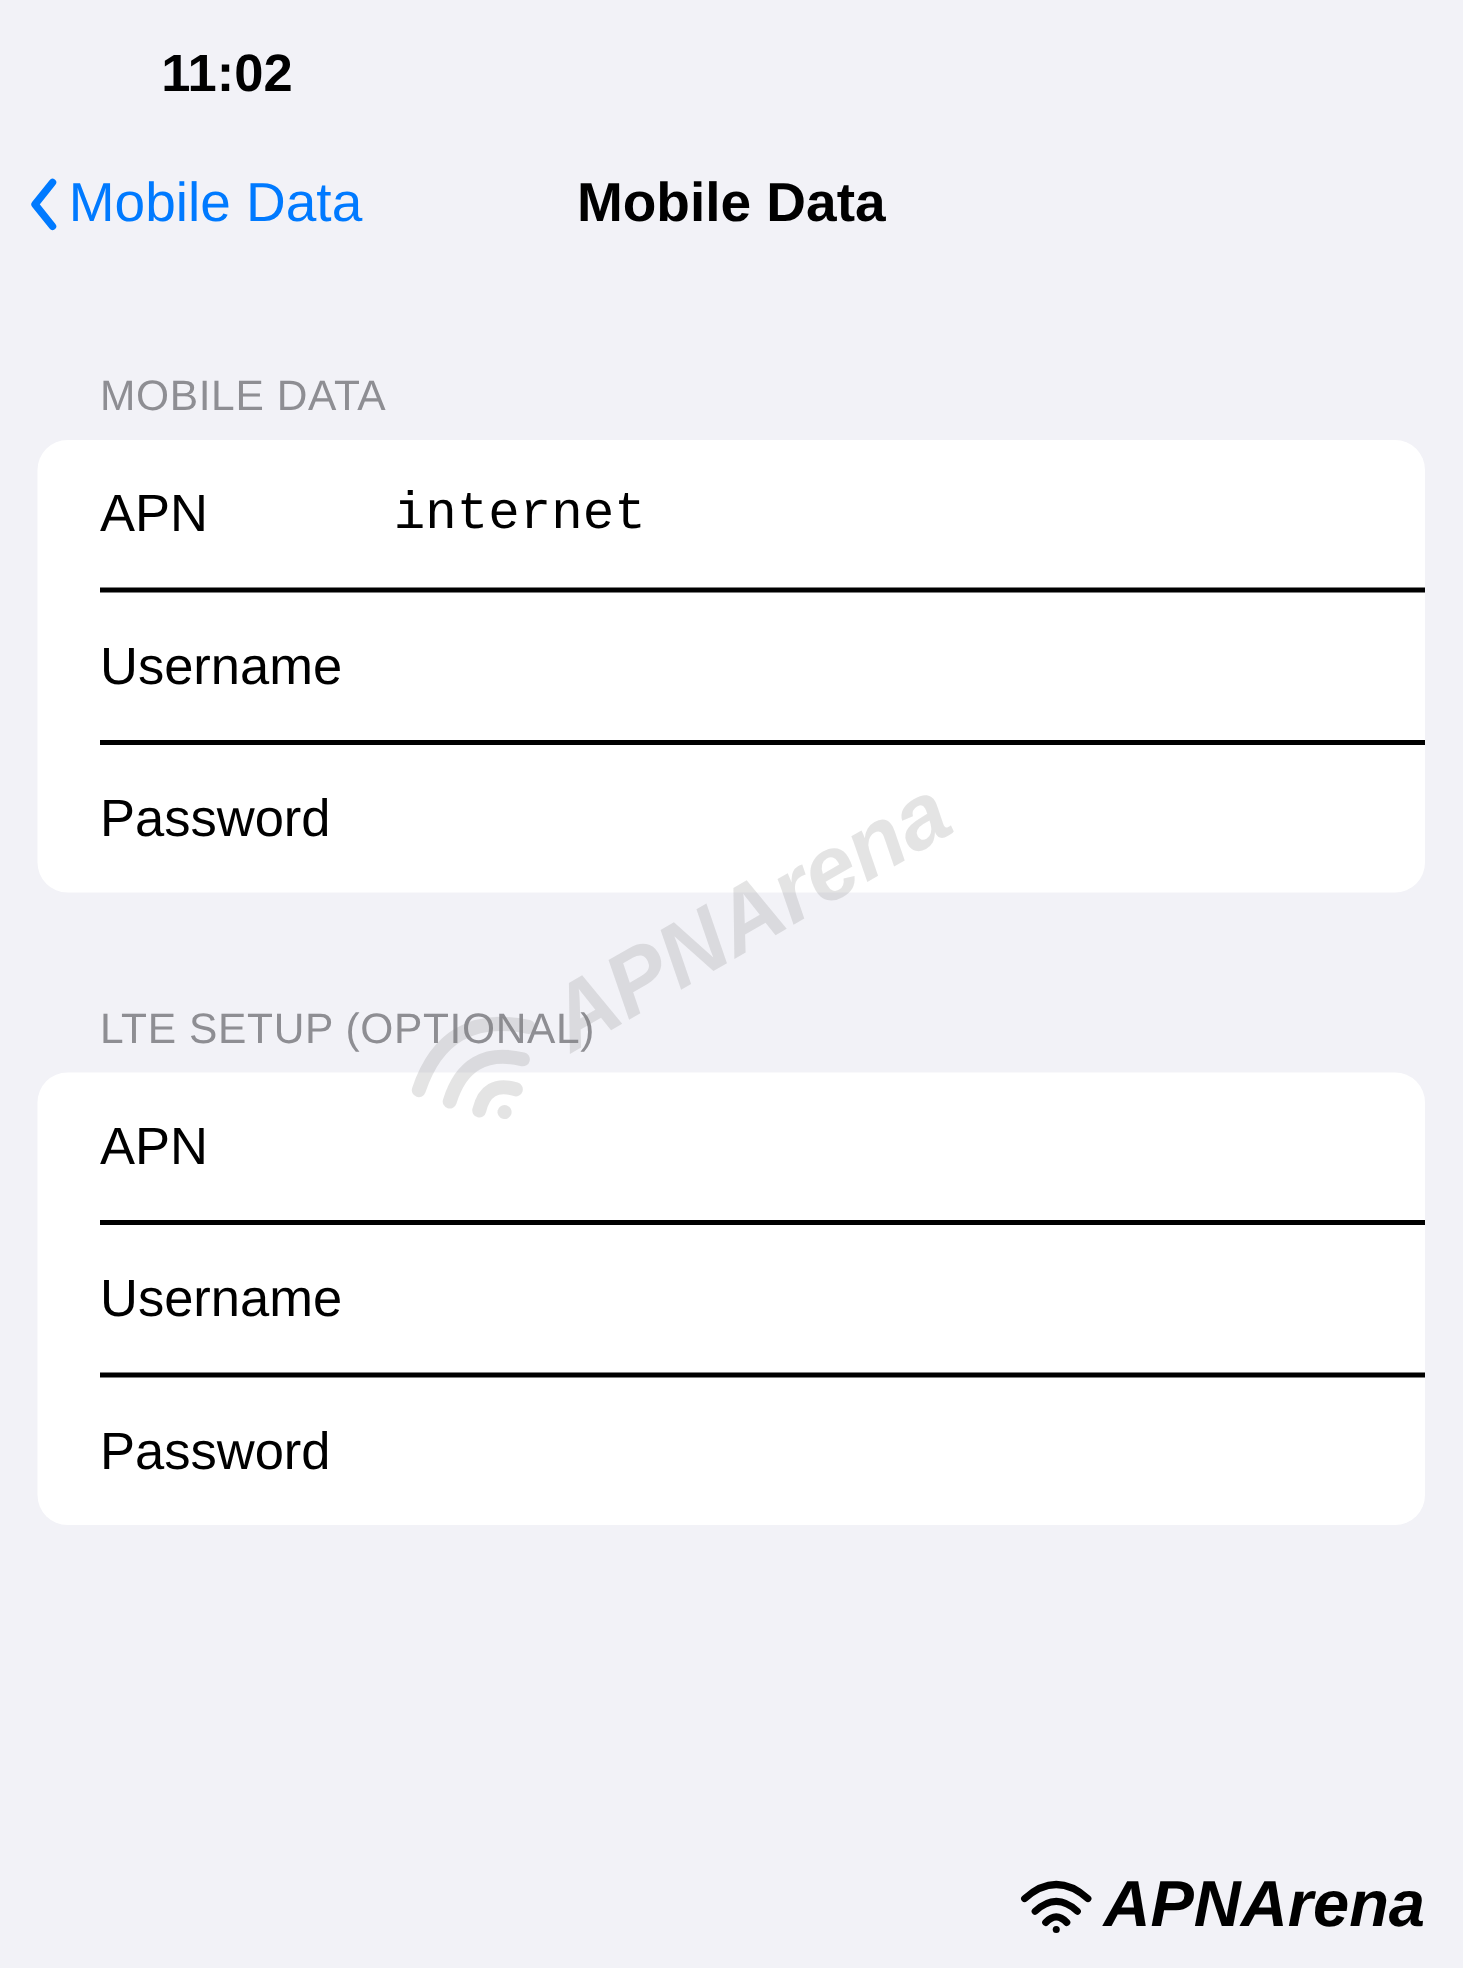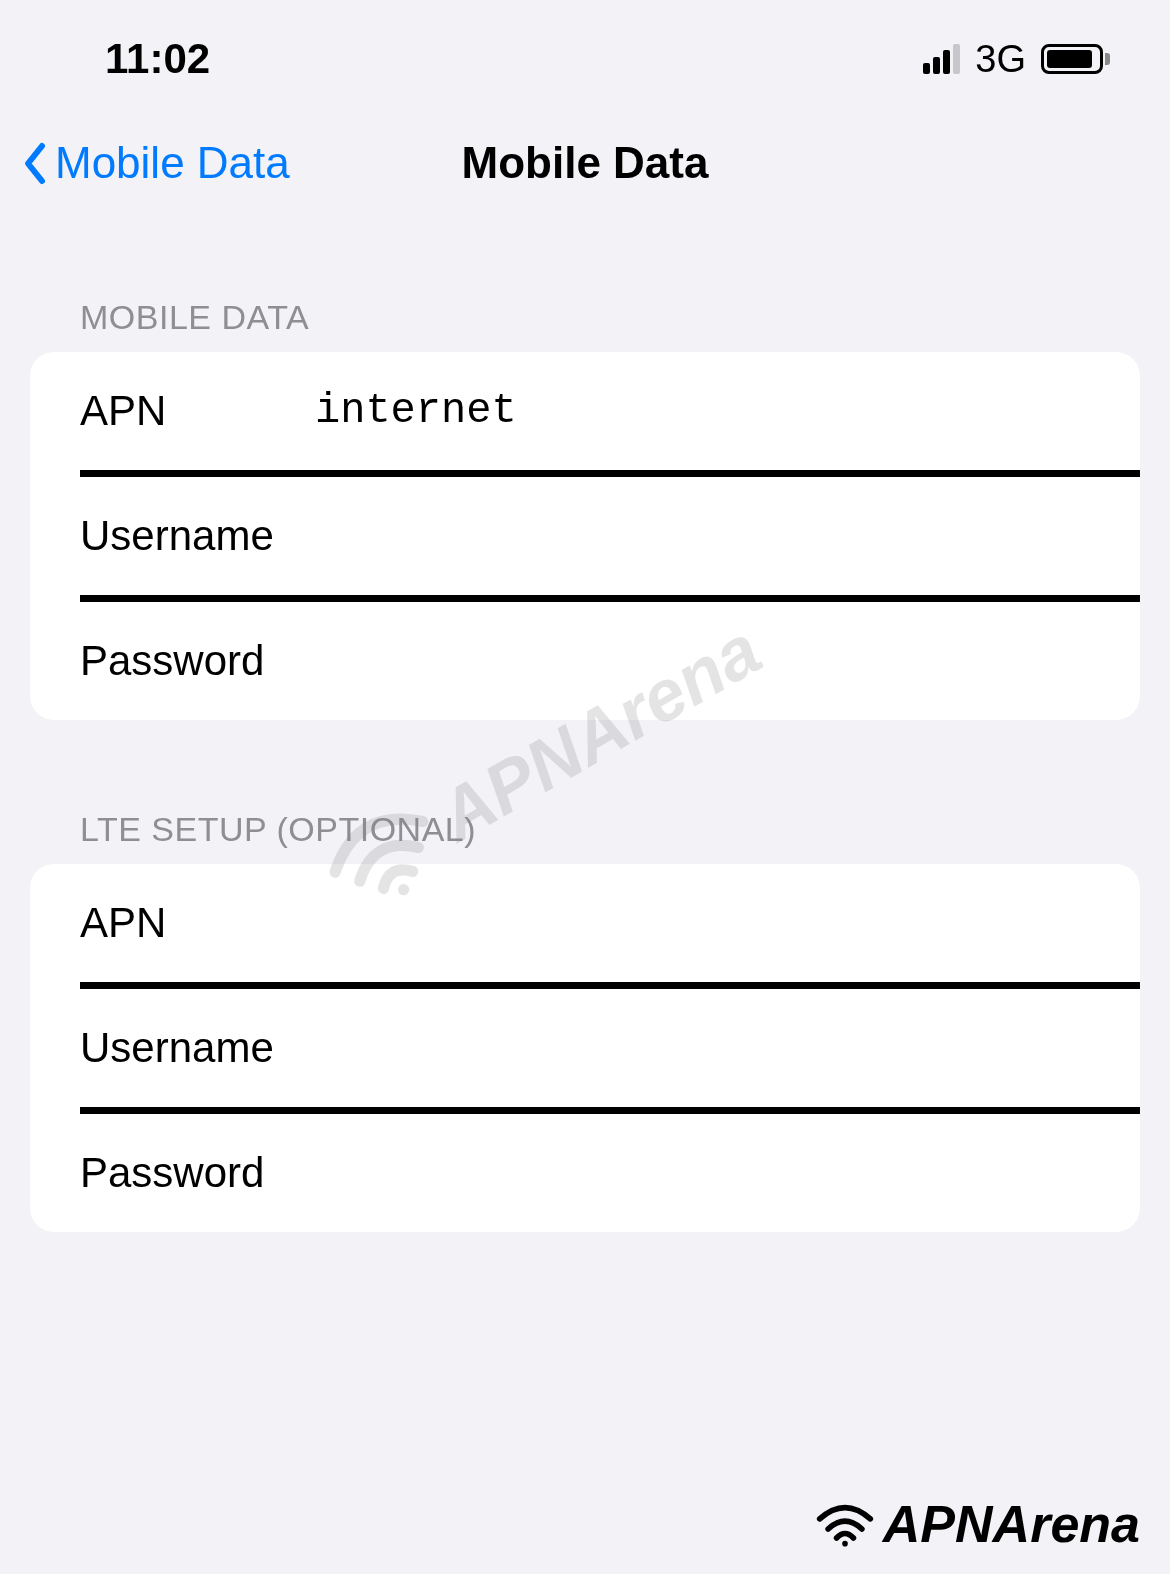--- a/index.html
+++ b/index.html
@@ -11,22 +11,23 @@
     body {
       background: #f2f2f7;
       width: 1170px;
       height: 1574px;
       overflow: hidden;
       position: relative;
     }
     .status-bar {
       display: flex;
       justify-content: space-between;
-      align-items: center;
+      align-items: flex-start;
       padding: 35px 60px 20px 105px;
+      margin-left: 24px;
     }
     .status-time {
       font-size: 42px;
       font-weight: 600;
       color: #000;
     }
     .status-right {
       display: flex;
       align-items: center;
       gap: 10px;
@@ -123,21 +124,21 @@
       border-radius: 24px;
       margin-bottom: 90px;
     }
     .field-row {
       display: flex;
       align-items: center;
       padding: 35px 50px;
       min-height: 118px;
     }
     .field-row:not(:last-child) {
-      border-bottom: 7px solid #000000;
+      border-bottom: 4px solid #000000;
       margin-left: 50px;
       padding-left: 0;
     }
     .field-label {
       font-size: 42px;
       color: #000;
       width: 235px;
       flex-shrink: 0;
     }
     .field-input {
@@ -187,35 +188,20 @@
       font-weight: 700;
       color: #000;
       font-style: italic;
     }
   </style>
 </head>
 <body>
 
 <div class="status-bar">
   <div class="status-time">11:02</div>
-  <div class="status-right">
-    <div class="signal-bars">
-      <div class="bar bar1"></div>
-      <div class="bar bar2"></div>
-      <div class="bar bar3"></div>
-      <div class="bar bar4"></div>
-    </div>
-    <div class="network-type">3G</div>
-    <div class="battery">
-      <div class="battery-body">
-          <div class="battery-fill"></div>
-        </div>
-      <div class="battery-tip"></div>
-    </div>
-  </div>
 </div>
 
 <div class="nav-bar">
   <button class="back-button">
     <svg class="chevron-back" viewBox="0 0 30 45" fill="none" stroke="#007aff" stroke-width="6" stroke-linecap="round" stroke-linejoin="round">
       <polyline points="22,5 8,22.5 22,40"></polyline>
     </svg>
     <span class="back-label">Mobile Data</span>
   </button>
   <div class="nav-title">Mobile Data</div>

